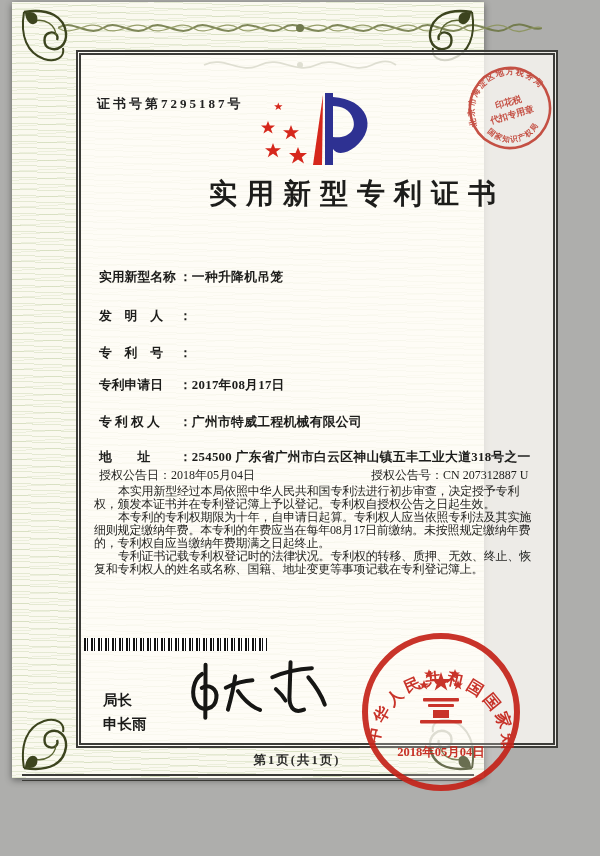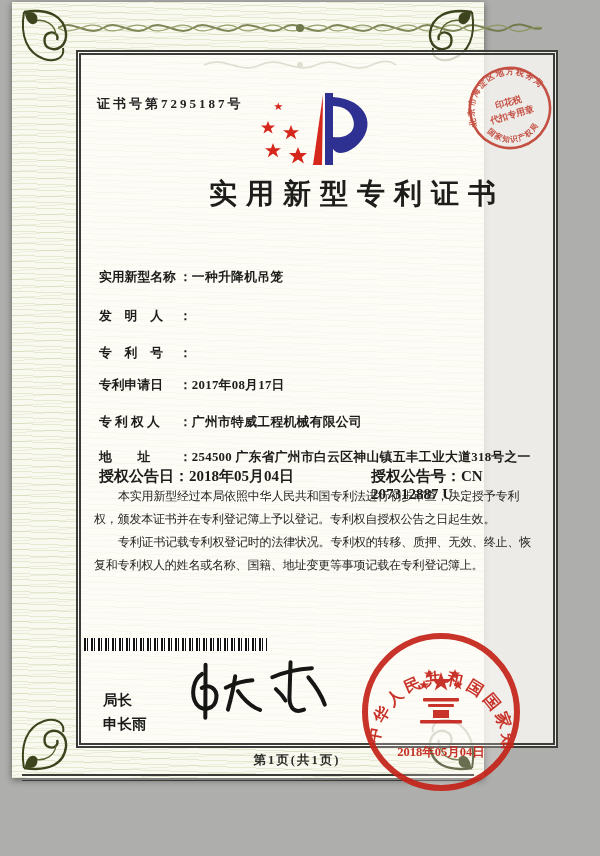--- a/index.html
+++ b/index.html
@@ -22,23 +22,23 @@
     border:5px double #3c3c38;
     background:rgba(255,253,247,0.78);
   }
   .certno{position:absolute;left:16px;top:40px;font-size:13px;letter-spacing:3px;color:#222;font-weight:bold;}
   .title{position:absolute;left:0;top:120px;width:100%;text-align:center;
     font-size:28px;font-weight:bold;letter-spacing:9px;color:#1d1d1b;padding-left:40px;}
   .row{position:absolute;left:18px;right:14px;font-size:12.8px;color:#1c1c1a;font-weight:bold;display:flex;align-items:flex-start;margin-top:16px;}
   .row .lbl{flex:0 0 80px;white-space:pre;}
   .row .colon{flex:0 0 auto;}
   .row .val{flex:1 1 auto;letter-spacing:0.3px;}
-  .row2col{position:absolute;left:18px;right:22px;font-size:15px;color:#1c1c1a;font-weight:bold;}
+  .row2col{position:absolute;left:18px;right:22px;font-size:12px;color:#1c1c1a;font-weight:normal;}
   .row2col .pair2{position:absolute;left:272px;top:0;}
-  .paras{position:absolute;left:13px;right:13px;top:430px;font-size:12px;line-height:23px;color:#242422;letter-spacing:-0.2px;}
+  .paras{position:absolute;left:13px;right:13px;top:430px;font-size:12px;line-height:13px;color:#242422;letter-spacing:-0.2px;}
   .paras p{margin:0;text-indent:2em;}
   .barcode{position:absolute;left:3px;top:583px;width:183px;height:13px;
     background:repeating-linear-gradient(90deg,#111 0 2px,#fff 2px 3px,#111 3px 4px,#fff 4px 7px,#111 7px 9px,#fff 9px 10px,#111 10px 11px,#fff 11px 14px);}
   .chief{position:absolute;left:22px;top:636px;font-size:14.5px;font-weight:bold;color:#1b1b19;
     font-family:"Liberation Sans","DejaVu Sans",sans-serif;}
   .chiefname{position:absolute;left:22px;top:660px;font-size:14.5px;font-weight:bold;color:#1b1b19;
     font-family:"Liberation Sans","DejaVu Sans",sans-serif;}
   .sig{position:absolute;left:92px;top:600px;transform:rotate(-3deg);}
   .footer-page{position:absolute;left:150px;top:750px;width:270px;text-align:center;
     font-size:12.5px;letter-spacing:2px;color:#2d2d2b;font-weight:bold;}
@@ -166,20 +166,21 @@
       <span class="pair1">
         <span>授权公告日</span><span>：</span><span>2018年05月04日</span>
       </span>
       <span class="pair2">
         <span>授权公告号</span><span>：</span><span>CN 207312887 U</span>
       </span>
     </div>
 
     <div class="paras">
       <p>本实用新型经过本局依照中华人民共和国专利法进行初步审查，决定授予专利权，颁发本证书并在专利登记簿上予以登记。专利权自授权公告之日起生效。</p>
+      <p>本专利的专利权期限为十年，自申请日起算。专利权人应当依照专利法及其实施细则规定缴纳年费。本专利的年费应当在每年08月17日前缴纳。未按照规定缴纳年费的，专利权自应当缴纳年费期满之日起终止。</p>
       <p>专利证书记载专利权登记时的法律状况。专利权的转移、质押、无效、终止、恢复和专利权人的姓名或名称、国籍、地址变更等事项记载在专利登记簿上。</p>
     </div>
 
     <div class="barcode"></div>
 
     <div class="chief">局长</div>
     <div class="chiefname">申长雨</div>
 
     <svg class="sig" width="172" height="72" viewBox="0 0 172 72">
       <g stroke="#161614" stroke-width="4" fill="none" stroke-linecap="round" stroke-linejoin="round">

